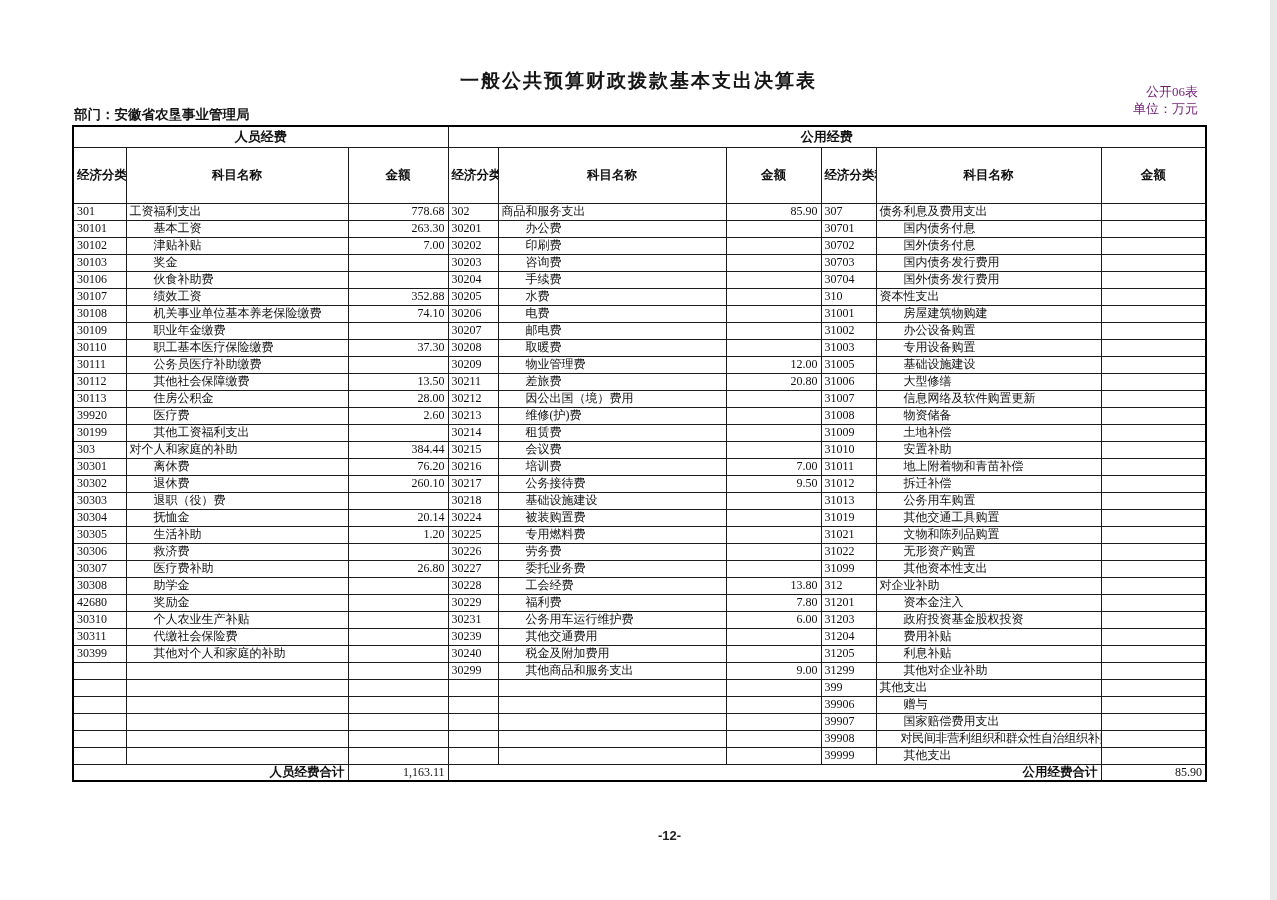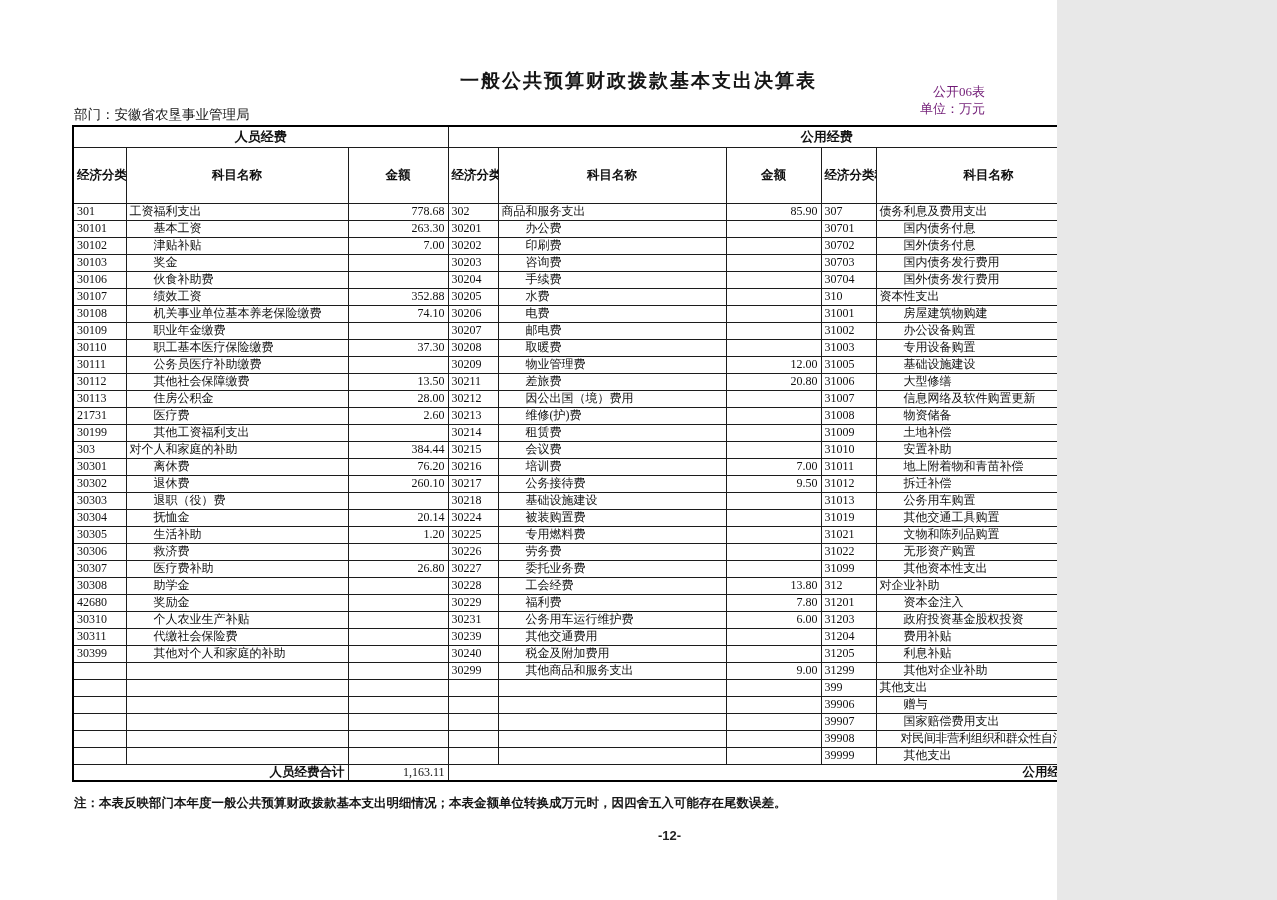--- a/index.html
+++ b/index.html
@@ -1,36 +1,36 @@
 <!DOCTYPE html>
 <html><head>
 <meta charset="utf-8">
 <style>
   * { box-sizing: border-box; }
   html,body { margin:0; padding:0; background:#e8e8e8; }
   body { font-family: "Liberation Serif", "DejaVu Serif", serif; color:#111; }
   .page {
     position: relative;
-    width: 1057px; height: 900px;
+    width: 1270px; height: 900px;
     background: #fff;
     overflow: hidden;
   }
   .doc-title {
     position:absolute; top:68px; left:0; width:1277px;
     text-align:center;
     font-family:"Liberation Sans","DejaVu Sans",sans-serif;
     font-weight:bold; font-size:19px; letter-spacing:2px; color:#151515;
   }
   .meta-right {
     position:absolute; top:83px; right:72px;
     text-align:right; font-size:13px; line-height:17px; color:#701a75;
   }
   .dept-label {
     position:absolute; top:106px; left:74px;
-    font-size:13.5px; font-weight:normal; color:#151515;
+    font-size:13.5px; font-weight:bold; color:#151515;
   }
   table.budget {
     position:absolute; top:125px; left:72px;
     width:1133px;
     border-collapse:collapse; table-layout:fixed;
     font-size:12px; color:#101010;
   }
   table.budget th, table.budget td {
     border:1px solid #1c1c1c;
     padding:0 3px;
@@ -230,21 +230,21 @@
           <td class="name indent">住房公积金</td>
           <td class="amount">28.00</td>
           <td class="code">30212</td>
           <td class="name indent">因公出国（境）费用</td>
           <td class="amount"></td>
           <td class="code">31007</td>
           <td class="name indent">信息网络及软件购置更新</td>
           <td class="amount"></td>
         </tr>
         <tr>
-          <td class="code">21731</td>
+          <td class="code">39920</td>
           <td class="name indent">医疗费</td>
           <td class="amount">2.60</td>
           <td class="code">30213</td>
           <td class="name indent">维修(护)费</td>
           <td class="amount"></td>
           <td class="code">31008</td>
           <td class="name indent">物资储备</td>
           <td class="amount"></td>
         </tr>
         <tr>
@@ -471,17 +471,16 @@
     <tfoot>
       <tr>
         <td colspan="2" class="total-label">人员经费合计</td>
         <td class="amount">1,163.11</td>
         <td colspan="5" class="total-label">公用经费合计</td>
         <td class="amount">85.90</td>
       </tr>
     </tfoot>
   </table>
 
-  <div class="footnote">注：本表反映部门本年度一般公共预算财政拨款基本支出明细情况；本表金额单位转换成万元时，因四舍五入可能存在尾数误差。</div>
 
   <div class="page-number">-12-</div>
 
 </div>
 
 </body></html>

